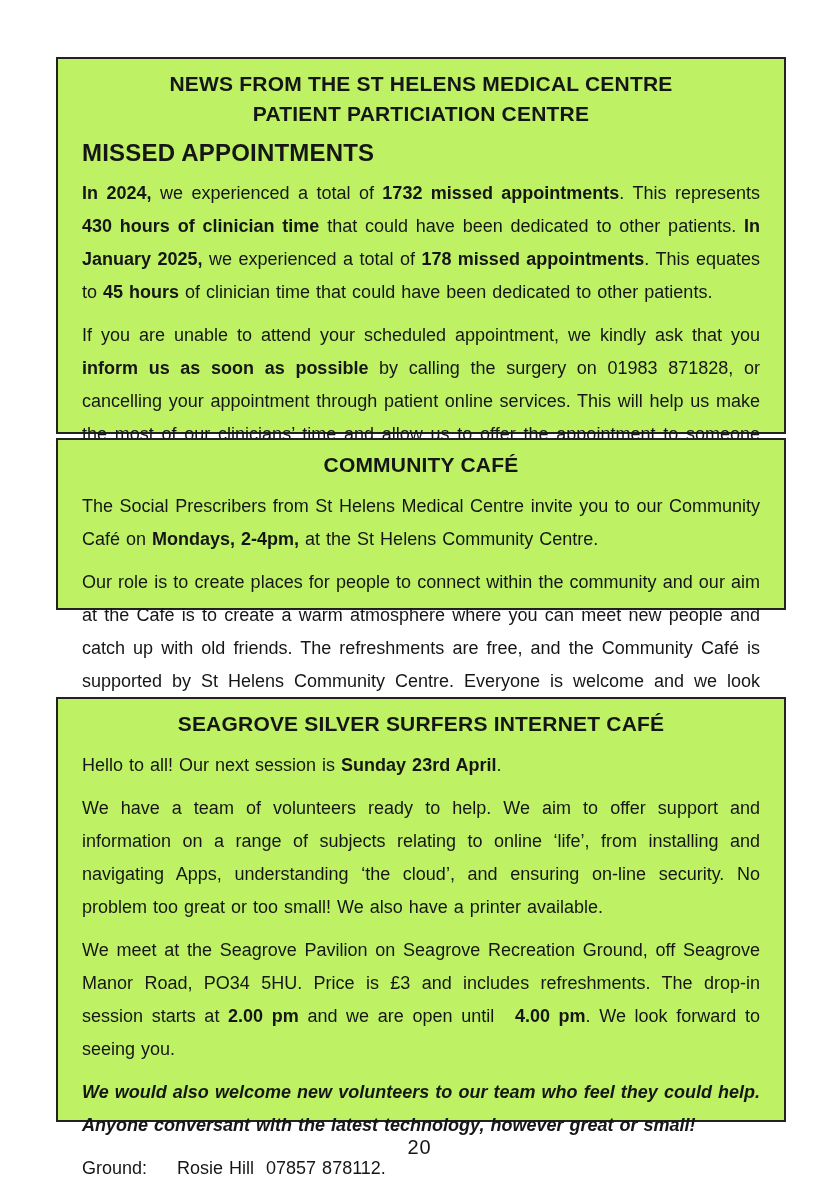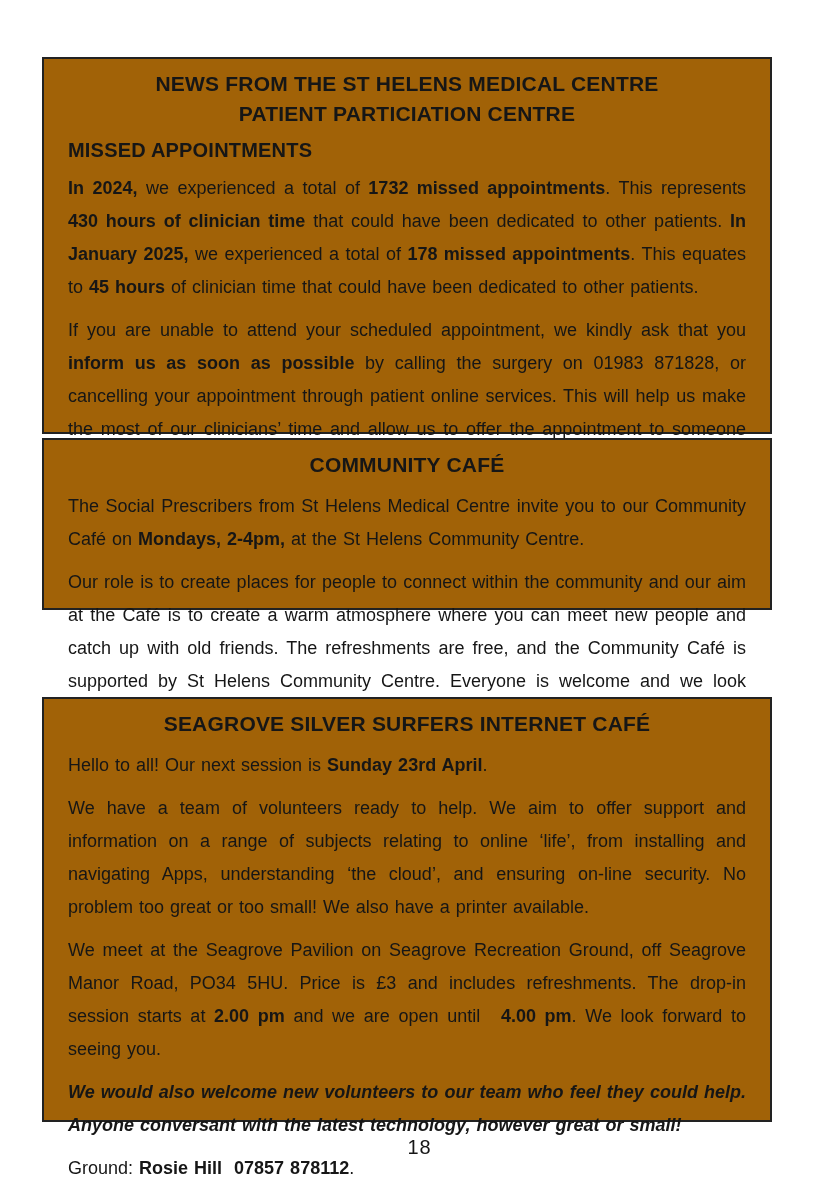--- a/index.html
+++ b/index.html
@@ -11,44 +11,44 @@
     position: relative;
     width: 839px;
     height: 1191px;
     background: #ffffff;
     color: #161616;
     font-family: "Liberation Sans", sans-serif;
     overflow: hidden;
   }
   .box {
     position: absolute;
-    left: 42px;
+    left: 56px;
     width: 730px;
     box-sizing: border-box;
     border: 2px solid #222222;
     padding: 8px 24px 10px 24px;
-    background: #a16207;
+    background: #bef264;
   }
   .box-missed   { top: 57px;  height: 377px; }
   .box-cafe     { top: 438px; height: 172px; }
   .box-surfers  { top: 697px; height: 425px; }
 
   .box-title {
     margin: 2px 0 4px 0;
     text-align: center;
     font-size: 21px;
     font-weight: bold;
     line-height: 30px;
     letter-spacing: 0.2px;
   }
   .title-line { display: block; }
 
   .subheading {
     margin: 10px 0 2px 0;
-    font-size: 20px;
+    font-size: 24px;
     font-weight: bold;
     letter-spacing: 0.2px;
   }
 
   .para {
     margin: 10px 0 0 0;
     font-size: 18px;
     line-height: 33px;
     text-align: justify;
     word-spacing: 1px;
@@ -86,18 +86,18 @@
     <p class="para"><span>The Social Prescribers from St Helens Medical Centre invite you to our Community Café on </span><span style="font-weight: bold;">Mondays, 2-4pm,</span><span> at the St Helens Community Centre.</span></p>
     <p class="para"><span>Our role is to create places for people to connect within the community and our aim at the Café is to create a warm atmosphere where you can meet new people and catch up with old friends. The refreshments are free, and the Community Café is supported by St Helens Community Centre. Everyone is welcome and we look forward to seeing you next time. For more info please call 07446 716145 or email </span><span style="text-decoration: underline;">northeast.sp@nhs.net</span></p>
   </section>
 
   <section class="box box-surfers">
     <h2 class="box-title">SEAGROVE SILVER SURFERS INTERNET CAFÉ</h2>
     <p class="para no-justify"><span>Hello to all! Our next session is </span><span style="font-weight: bold;">Sunday 23rd April</span><span>.</span></p>
     <p class="para"><span>We have a team of volunteers ready to help. We aim to offer support and information on a range of subjects relating to online ‘life’, from installing and navigating Apps, understanding ‘the cloud’, and ensuring on-line security. No problem too great or too small! We also have a printer available.</span></p>
     <p class="para"><span>We meet at the Seagrove Pavilion on Seagrove Recreation Ground, off Seagrove Manor Road, PO34 5HU. Price is £3 and includes refreshments. The drop-in session starts at </span><span style="font-weight: bold;">2.00 pm</span><span> and we are open until </span><span style="font-weight: bold; margin-left: 12px;">4.00 pm</span><span>. We look forward to seeing you.</span></p>
     <p class="para emphasis"><span style="font-weight: bold; font-style: italic;">We would also welcome new volunteers to our team who feel they could help. Anyone conversant with the latest technology, however great or small!</span></p>
-    <p class="para no-justify"><span>Ground: </span><span style="font-weight: bold;">Rosie Hill&nbsp; 07857 878112</span><span>.</span></p>
+    <p class="para no-justify"><span>Ground: </span><span style="font-weight: normal; margin-left: 24px;">Rosie Hill&nbsp; 07857 878112</span><span>.</span></p>
   </section>
 
-  <div class="page-number">18</div>
+  <div class="page-number">20</div>
 
 </div>
 
 </body></html>

